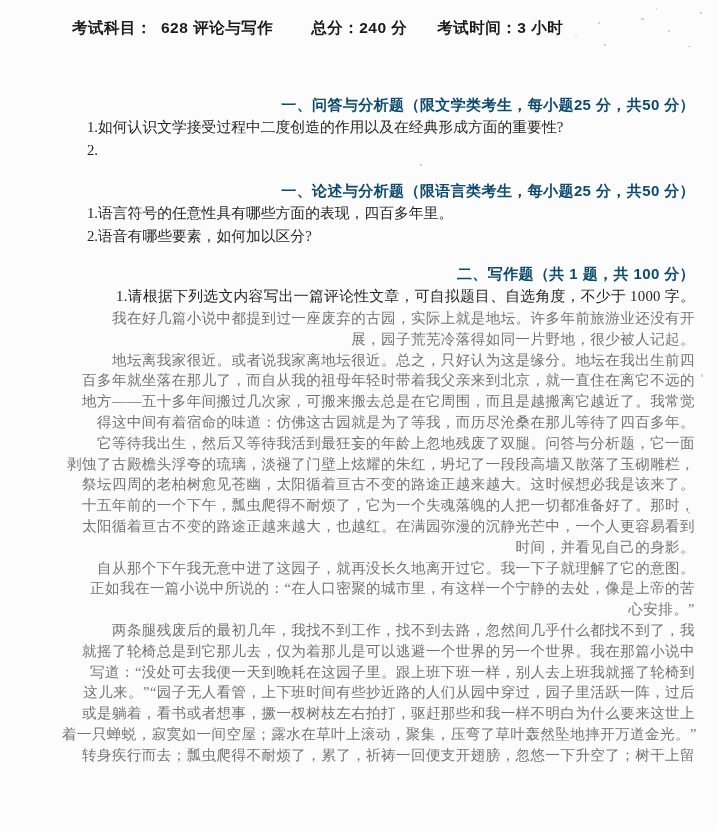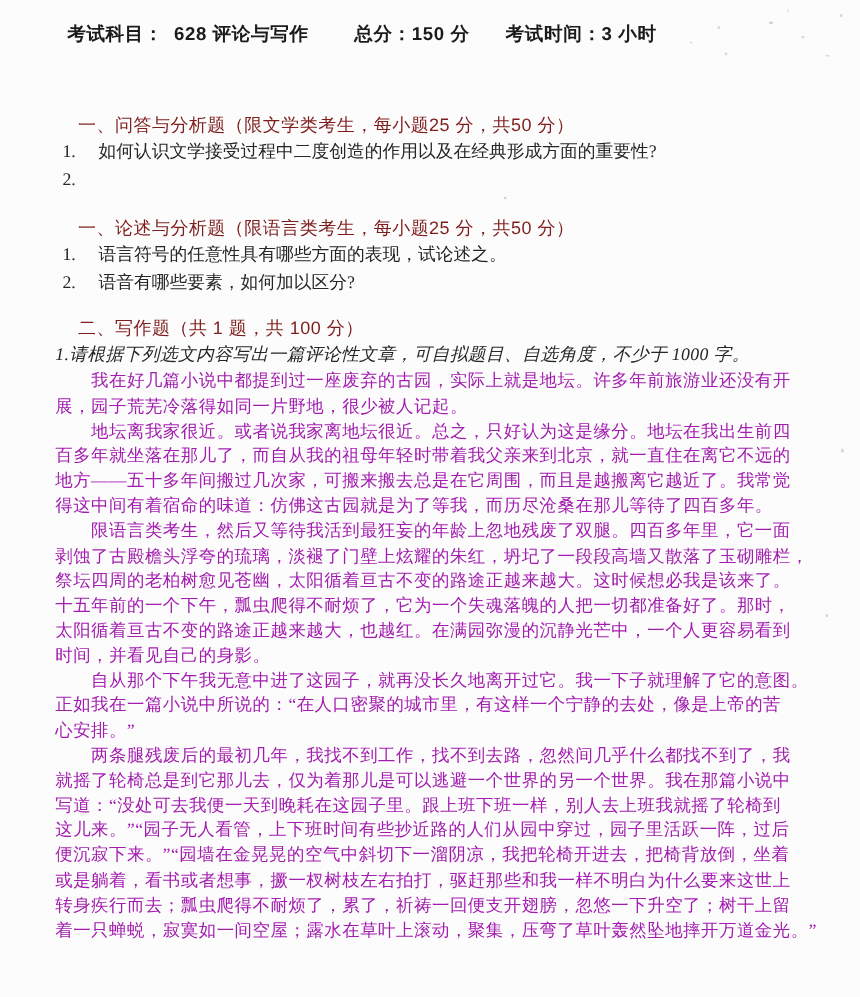--- a/index.html
+++ b/index.html
@@ -5,21 +5,21 @@
   html, body { margin: 0; padding: 0; }
   .page {
     position: relative;
     width: 717px;
     height: 831px;
     background: #fcfcfc;
     overflow: hidden;
     font-family: "Liberation Serif", serif;
     color: #262626;
   }
-  .content { padding: 18px 22px 0 46px; }
+  .content { padding: 18px 22px 0 62px; text-align: right; }
 
   .exam-header {
     margin-left: 10px;
     display: flex;
     align-items: baseline;
     font-family: "Liberation Sans", sans-serif;
     font-weight: bold;
     font-size: 15.5px;
     letter-spacing: 0.5px;
     color: #1b1b1b;
@@ -29,50 +29,49 @@
   .exam-header .total { margin-left: 38px; }
   .exam-header .duration { margin-left: 30px; }
 
   .sec1 { margin-top: 54px; }
   .sec2 { margin-top: 17px; }
   .sec3 { margin-top: 14px; }
 
   .section-title {
     margin-left: 19px;
     font-family: "Liberation Sans", sans-serif;
-    font-weight: normal;
+    font-weight: bold;
     font-size: 15px;
     letter-spacing: 0.4px;
     line-height: 23px;
-    color: #7f1d1d;
+    color: #0c4a6e;
     white-space: nowrap;
   }
   .q-item {
     display: flex;
     margin-left: 6px;
     font-size: 14.8px;
     line-height: 23px;
     white-space: nowrap;
   }
   .q-num { flex: 0 0 30px; width: 30px; }
 
   .essay-intro {
     font-size: 14.8px;
     line-height: 22px;
     letter-spacing: 0.3px;
     white-space: nowrap;
-    font-style: italic;
   }
   .essay { margin-top: 1px; }
   .essay-line {
     font-size: 14.5px;
     line-height: 20.8px;
     letter-spacing: 0.45px;
     white-space: nowrap;
-    color: #a21caf;
+    color: #737373;
   }
 
   .noise { position: absolute; left: 0; top: 0; width: 717px; height: 831px; pointer-events: none; }
   .noise span { position: absolute; background: #6a6a6a; opacity: 0.28; }
   .n1  { left: 598px; top: 22px; width: 2px; height: 2px; }
   .n2  { left: 641px; top: 18px; width: 3px; height: 2px; }
   .n3  { left: 575px; top: 35px; width: 2px; height: 1px; }
   .n4  { left: 668px; top: 30px; width: 2px; height: 2px; }
   .n5  { left: 604px; top: 44px; width: 2px; height: 2px; }
   .n6  { left: 700px; top: 12px; width: 2px; height: 2px; }
@@ -99,71 +98,70 @@
     <span class="n9"></span>
     <span class="n10"></span>
     <span class="n11"></span>
   </div>
 
   <div class="content">
 
     <div class="exam-header">
       <span class="subject-label">考试科目：</span>
       <span class="subject-value">628 评论与写作</span>
-      <span class="total">总分：150 分</span>
+      <span class="total">总分：240 分</span>
       <span class="duration">考试时间：3 小时</span>
     </div>
 
     <div class="sec sec1">
       <div class="section-title">一、问答与分析题（限文学类考生，每小题25 分，共50 分）</div>
       <div class="q-item">
         <span class="q-num">1.</span>
         <span class="q-text">如何认识文学接受过程中二度创造的作用以及在经典形成方面的重要性?</span>
       </div>
       <div class="q-item">
         <span class="q-num">2.</span>
       </div>
     </div>
 
     <div class="sec sec2">
       <div class="section-title">一、论述与分析题（限语言类考生，每小题25 分，共50 分）</div>
       <div class="q-item">
         <span class="q-num">1.</span>
-        <span class="q-text">语言符号的任意性具有哪些方面的表现，试论述之。</span>
+        <span class="q-text">语言符号的任意性具有哪些方面的表现，四百多年里。</span>
       </div>
       <div class="q-item">
         <span class="q-num">2.</span>
         <span class="q-text">语音有哪些要素，如何加以区分?</span>
       </div>
     </div>
 
     <div class="sec sec3">
       <div class="section-title">二、写作题（共 1 题，共 100 分）</div>
       <div class="essay-intro">1.请根据下列选文内容写出一篇评论性文章，可自拟题目、自选角度，不少于 1000 字。</div>
       <div class="essay">
         <div class="essay-line">　　我在好几篇小说中都提到过一座废弃的古园，实际上就是地坛。许多年前旅游业还没有开</div>
         <div class="essay-line">展，园子荒芜冷落得如同一片野地，很少被人记起。</div>
         <div class="essay-line">　　地坛离我家很近。或者说我家离地坛很近。总之，只好认为这是缘分。地坛在我出生前四</div>
         <div class="essay-line">百多年就坐落在那儿了，而自从我的祖母年轻时带着我父亲来到北京，就一直住在离它不远的</div>
         <div class="essay-line">地方——五十多年间搬过几次家，可搬来搬去总是在它周围，而且是越搬离它越近了。我常觉</div>
         <div class="essay-line">得这中间有着宿命的味道：仿佛这古园就是为了等我，而历尽沧桑在那儿等待了四百多年。</div>
-        <div class="essay-line">　　限语言类考生，然后又等待我活到最狂妄的年龄上忽地残废了双腿。四百多年里，它一面</div>
+        <div class="essay-line">　　它等待我出生，然后又等待我活到最狂妄的年龄上忽地残废了双腿。问答与分析题，它一面</div>
         <div class="essay-line">剥蚀了古殿檐头浮夸的琉璃，淡褪了门壁上炫耀的朱红，坍圮了一段段高墙又散落了玉砌雕栏，</div>
         <div class="essay-line">祭坛四周的老柏树愈见苍幽，太阳循着亘古不变的路途正越来越大。这时候想必我是该来了。</div>
         <div class="essay-line">十五年前的一个下午，瓢虫爬得不耐烦了，它为一个失魂落魄的人把一切都准备好了。那时，</div>
         <div class="essay-line">太阳循着亘古不变的路途正越来越大，也越红。在满园弥漫的沉静光芒中，一个人更容易看到</div>
         <div class="essay-line">时间，并看见自己的身影。</div>
         <div class="essay-line">　　自从那个下午我无意中进了这园子，就再没长久地离开过它。我一下子就理解了它的意图。</div>
         <div class="essay-line">正如我在一篇小说中所说的：“在人口密聚的城市里，有这样一个宁静的去处，像是上帝的苦</div>
         <div class="essay-line">心安排。”</div>
         <div class="essay-line">　　两条腿残废后的最初几年，我找不到工作，找不到去路，忽然间几乎什么都找不到了，我</div>
         <div class="essay-line">就摇了轮椅总是到它那儿去，仅为着那儿是可以逃避一个世界的另一个世界。我在那篇小说中</div>
         <div class="essay-line">写道：“没处可去我便一天到晚耗在这园子里。跟上班下班一样，别人去上班我就摇了轮椅到</div>
         <div class="essay-line">这儿来。”“园子无人看管，上下班时间有些抄近路的人们从园中穿过，园子里活跃一阵，过后</div>
-        <div class="essay-line">便沉寂下来。”“园墙在金晃晃的空气中斜切下一溜阴凉，我把轮椅开进去，把椅背放倒，坐着</div>
         <div class="essay-line">或是躺着，看书或者想事，撅一杈树枝左右拍打，驱赶那些和我一样不明白为什么要来这世上</div>
+        <div class="essay-line">着一只蝉蜕，寂寞如一间空屋；露水在草叶上滚动，聚集，压弯了草叶轰然坠地摔开万道金光。”</div>
         <div class="essay-line">转身疾行而去；瓢虫爬得不耐烦了，累了，祈祷一回便支开翅膀，忽悠一下升空了；树干上留</div>
-        <div class="essay-line">着一只蝉蜕，寂寞如一间空屋；露水在草叶上滚动，聚集，压弯了草叶轰然坠地摔开万道金光。”</div>
       </div>
     </div>
 
   </div>
 </div>
 
 </body></html>

